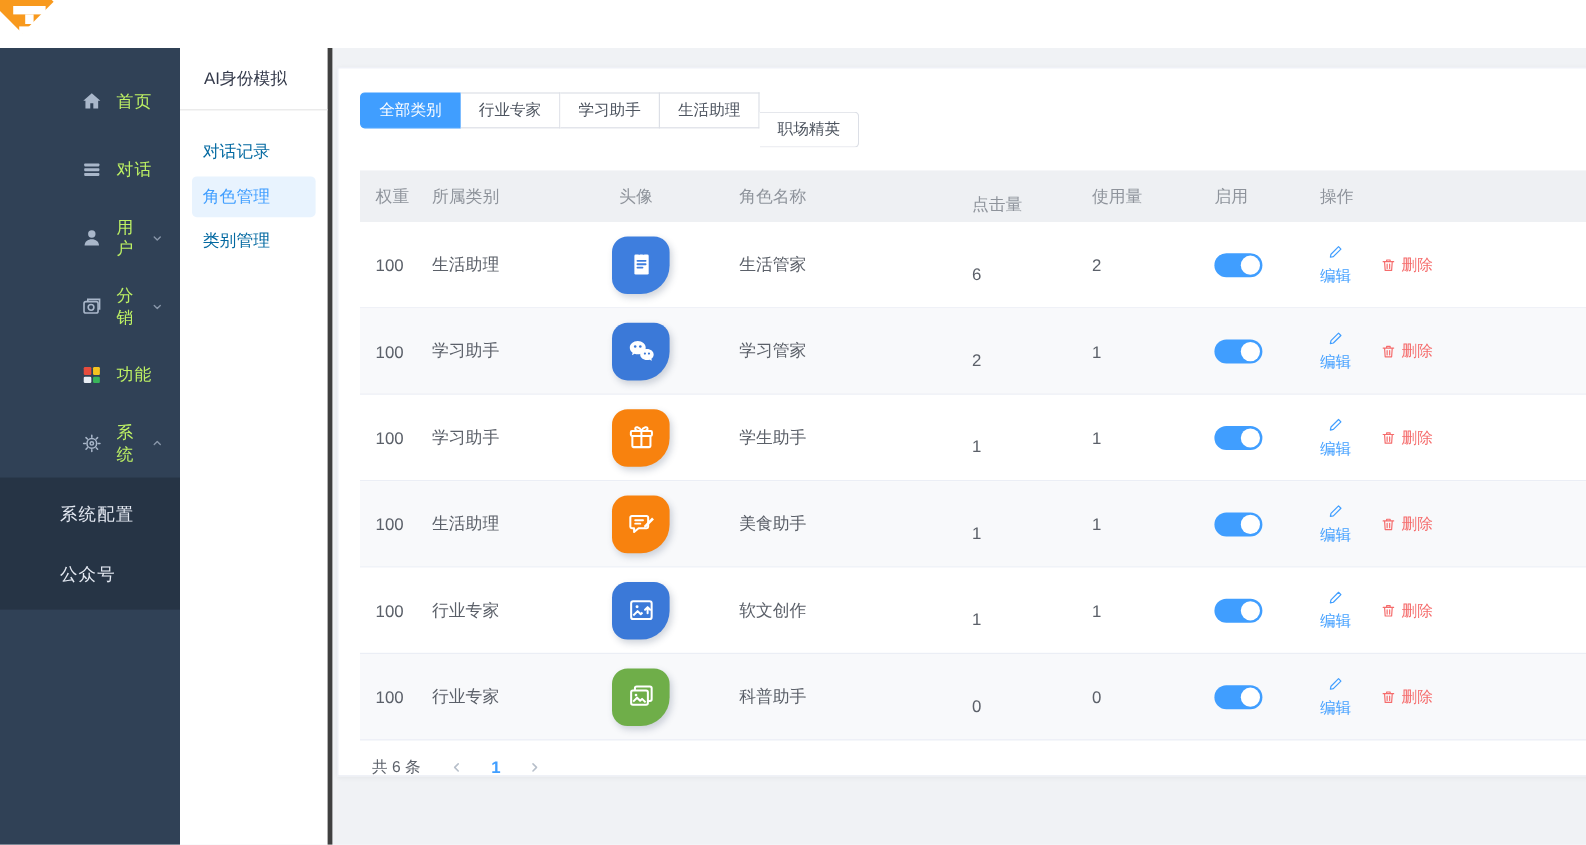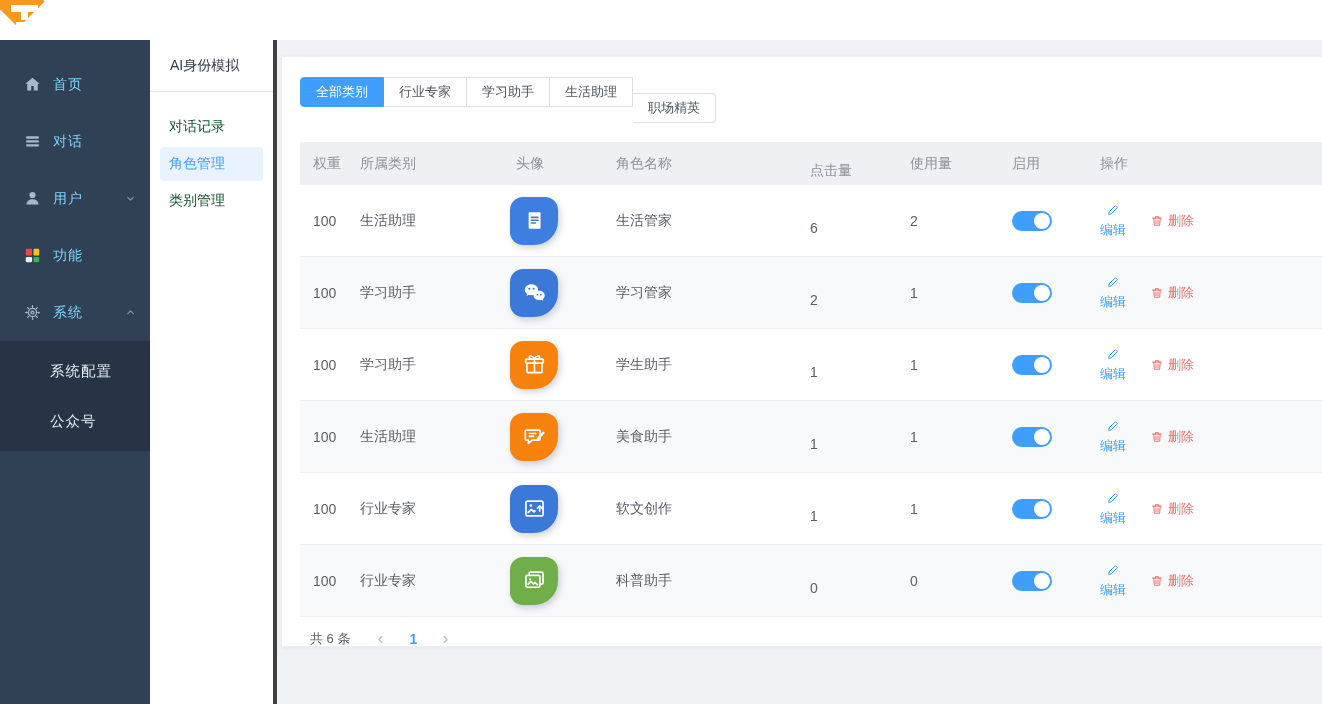--- a/index.html
+++ b/index.html
@@ -11,33 +11,33 @@
   .logo { position:absolute; left:0; top:0; width:52px; height:40px; }
   .logo-diamond { position:absolute; left:0; top:-17px; width:37px; height:37px; background:#f8991d; transform:rotate(45deg); transform-origin:center; }
   .logo-bar { position:absolute; background:#fff; }
   .logo-bar.b1 { left:11px; top:5px;  width:27px; height:7px; }
   .logo-bar.b2 { left:21px; top:12px; width:7px;  height:8px; }
   .logo-bar.b3 { left:16px; top:22px; width:16px; height:6px; }
 
   
   .side { position:absolute; left:0; top:40px; bottom:0; width:150px; background:#304156; z-index:4; }
   .side-menu { padding-top:16px; }
-  .side-item { height:57px; display:flex; align-items:center; padding:0 13px 0 23px; color:#7dd3fc; font-size:14px; cursor:pointer; }
+  .side-item { height:57px; display:flex; align-items:center; padding:0 13px 0 23px; color:#bef264; font-size:14px; cursor:pointer;margin-left:44px; }
   .side-item .ic { width:19px; height:19px; margin-right:11px; color:#a9b7ca; flex:none; }
   .side-item .ic svg, .chev svg, .pg-arrow svg, .link .ic svg { display:block; width:100%; height:100%; }
   .side-item .lbl { letter-spacing:1px; }
   .side-item .chev { margin-left:auto; width:13px; height:13px; color:#8795a8; }
   .side-sub { background:#263445; padding:5px 12px; }
   .sub-item { height:50px; display:flex; align-items:center; padding-left:38px; color:#e6ebf4; font-size:14.5px; letter-spacing:1px; cursor:pointer; }
 
   
   .sidebar2 { position:absolute; left:150px; top:40px; bottom:0; width:127px; background:#fff; border-right:4px solid #404040; z-index:3; }
   .sb2-title { height:52px; display:flex; align-items:center; padding-left:20px; font-size:14px; color:#33394a; border-bottom:1px solid #e6e6e6; }
   .sb2-menu { padding-top:15px; }
-  .sb2-item { height:34px; margin:3px 10px; display:flex; align-items:center; padding-left:9px; border-radius:4px; font-size:14px; color:#14532d; cursor:pointer; }
+  .sb2-item { height:34px; margin:3px 10px; display:flex; align-items:center; padding-left:9px; border-radius:4px; font-size:14px; color:#0369a1; cursor:pointer; }
   .sb2-item.active { background:#e8f3fe; color:#409eff; }
 
   
   .card { position:absolute; left:281px; top:56px; right:-3px; bottom:57px; background:#fff; border:1px solid #ebeef5; box-shadow:0 1px 4px rgba(0,0,0,.05); padding:20px 0 0 18px; }
 
   .tabs { display:flex; }
   .tab { height:30px; padding:4px 15px; font-size:13px; color:#4e5560; background:#fff; border:1px solid #dcdfe6; border-left:none; cursor:pointer; display:flex; align-items:center; font-family:inherit; }
   .tab:first-child { border-left:1px solid #dcdfe6; border-radius:4px 0 0 4px; }
   .tab:last-child { border-radius:0 4px 4px 0;margin-top:16px; }
   .tab.active { background:#409eff; border-color:#409eff; color:#fff; }
@@ -116,20 +116,35 @@
           </svg>
         </span>
     <span class="lbl">用户</span>
     <span class="chev">
           <svg viewBox="0 0 24 24" fill="none" stroke="currentColor" stroke-width="2.3" stroke-linecap="round" stroke-linejoin="round">
             <polyline points="7 10 12 15 17 10"></polyline>
           </svg>
         </span>
   </div>
 
+  <div class="side-item">
+    <span class="ic">
+          <svg viewBox="0 0 24 24" fill="none" stroke="currentColor" stroke-width="1.7">
+            <rect x="3.8" y="6.8" width="14.8" height="12" rx="2"></rect>
+            <circle cx="11.2" cy="12.8" r="3"></circle>
+            <path d="M7.8 6.8V4.4h12.4v10h-1.6"></path>
+          </svg>
+        </span>
+    <span class="lbl">分销</span>
+    <span class="chev">
+          <svg viewBox="0 0 24 24" fill="none" stroke="currentColor" stroke-width="2.3" stroke-linecap="round" stroke-linejoin="round">
+            <polyline points="7 10 12 15 17 10"></polyline>
+          </svg>
+        </span>
+  </div>
 
 
   <div class="side-item">
     <span class="ic">
           <svg viewBox="0 0 24 24">
             <rect x="3.5" y="3.5" width="8" height="8.5" rx="1.4" fill="#e64c3d"></rect>
             <rect x="13.3" y="3.5" width="7.2" height="8.5" rx="1.4" fill="#f5c31f"></rect>
             <rect x="3.5" y="13.8" width="8" height="6.7" rx="1.4" fill="#e8eef5"></rect>
             <rect x="13.3" y="13.8" width="7.2" height="6.7" rx="1.4" fill="#39b45a"></rect>
           </svg>

